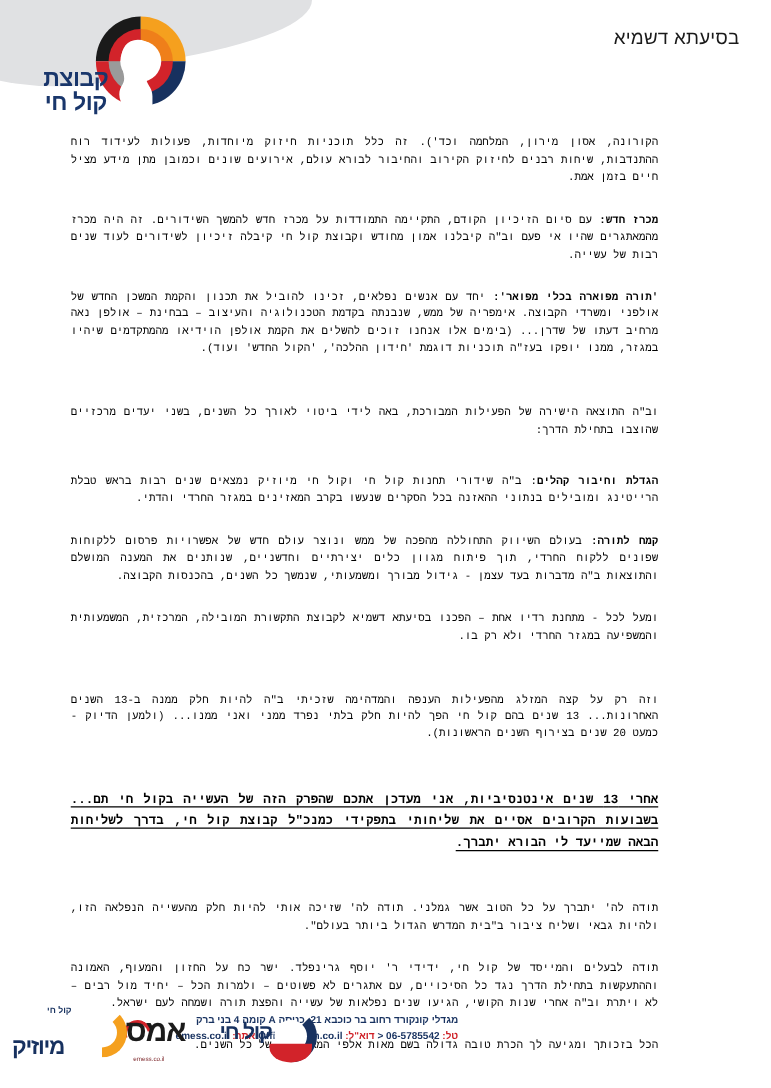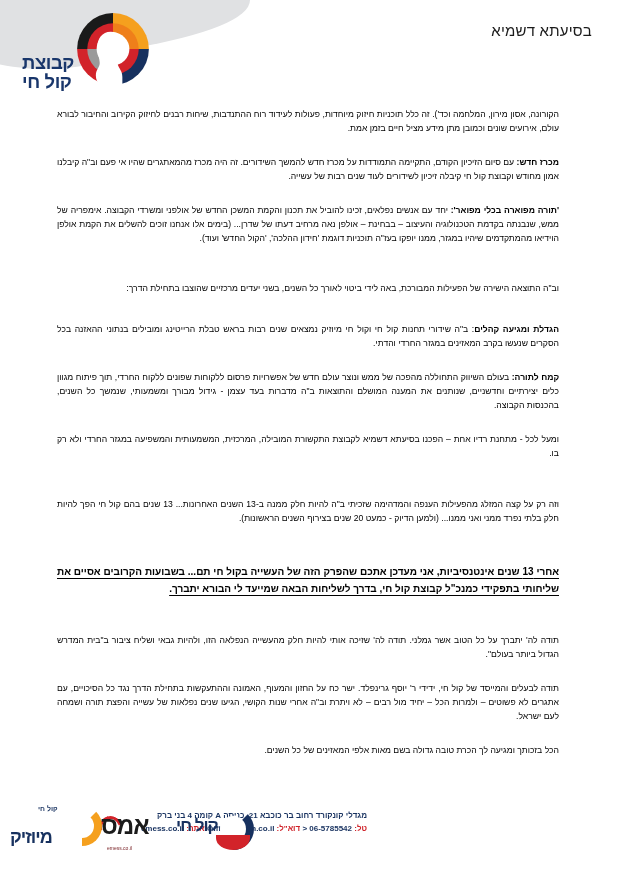--- a/index.html
+++ b/index.html
@@ -61,43 +61,44 @@
   }
   .logo-mark {
     position: absolute;
     left: 56px;
     top: 2px;
     width: 78px;
     height: 78px;
   }
   .logo-words {
     position: absolute;
-    left: 4px;
+    left: 17px;
     top: 46px;
-    text-align: left;
+    text-align: center;
     direction: rtl;
     line-height: 1.02;
     color: #19366b;
     font-weight: bold;
     font-size: 18.5px;
     letter-spacing: -.4px;
   }
   .logo-words span { display: block; }
 
   
   .doc {
     position: absolute;
     top: 108px;
     left: 0;
     width: 617px;
     direction: rtl;
     text-align: justify;
   }
   .doc-inner {
-    margin: 0 58px 0 57px;
+    margin: 0 90px 0 57px;
+    font-family: Liberation Mono, monospace;
   }
   p.para {
     margin: 0 0 13px 0;
     font-size: 8.6px;
     line-height: 1.62;
     text-align: justify;
     text-justify: inter-word;
     color: #000;
   }
   .b { font-weight: bold; }
@@ -320,21 +321,21 @@
 
     <div class="gap-lg"></div>
 
     <p class="para">
       <span>וב"ה התוצאה הישירה של הפעילות המבורכת, באה לידי ביטוי לאורך כל השנים, בשני יעדים מרכזיים שהוצבו בתחילת הדרך:</span>
     </p>
 
     <div class="gap-md"></div>
 
     <p class="para">
-      <span class="b">הגדלת ומגיעה קהלים</span><span>: ב"ה שידורי תחנות קול חי וקול חי מיוזיק נמצאים שנים רבות בראש טבלת הרייטינג ומובילים בנתוני ההאזנה בכל הסקרים שנעשו בקרב המאזינים במגזר החרדי והדתי.</span>
+      <span class="b">הגדלת וחיבור קהלים</span><span>: ב"ה שידורי תחנות קול חי וקול חי מיוזיק נמצאים שנים רבות בראש טבלת הרייטינג ומובילים בנתוני ההאזנה בכל הסקרים שנעשו בקרב המאזינים במגזר החרדי והדתי.</span>
     </p>
 
     <div class="gap-sm"></div>
 
     <p class="para">
       <span class="b">קמח לתורה:</span><span> בעולם השיווק התחוללה מהפכה של ממש ונוצר עולם חדש של אפשרויות פרסום ללקוחות שפונים ללקוח החרדי, תוך פיתוח מגוון כלים יצירתיים וחדשניים, שנותנים את המענה המושלם והתוצאות ב"ה מדברות בעד עצמן - גידול מבורך ומשמעותי, שנמשך כל השנים, בהכנסות הקבוצה.</span>
     </p>
 
     <div class="gap-sm"></div>
 

